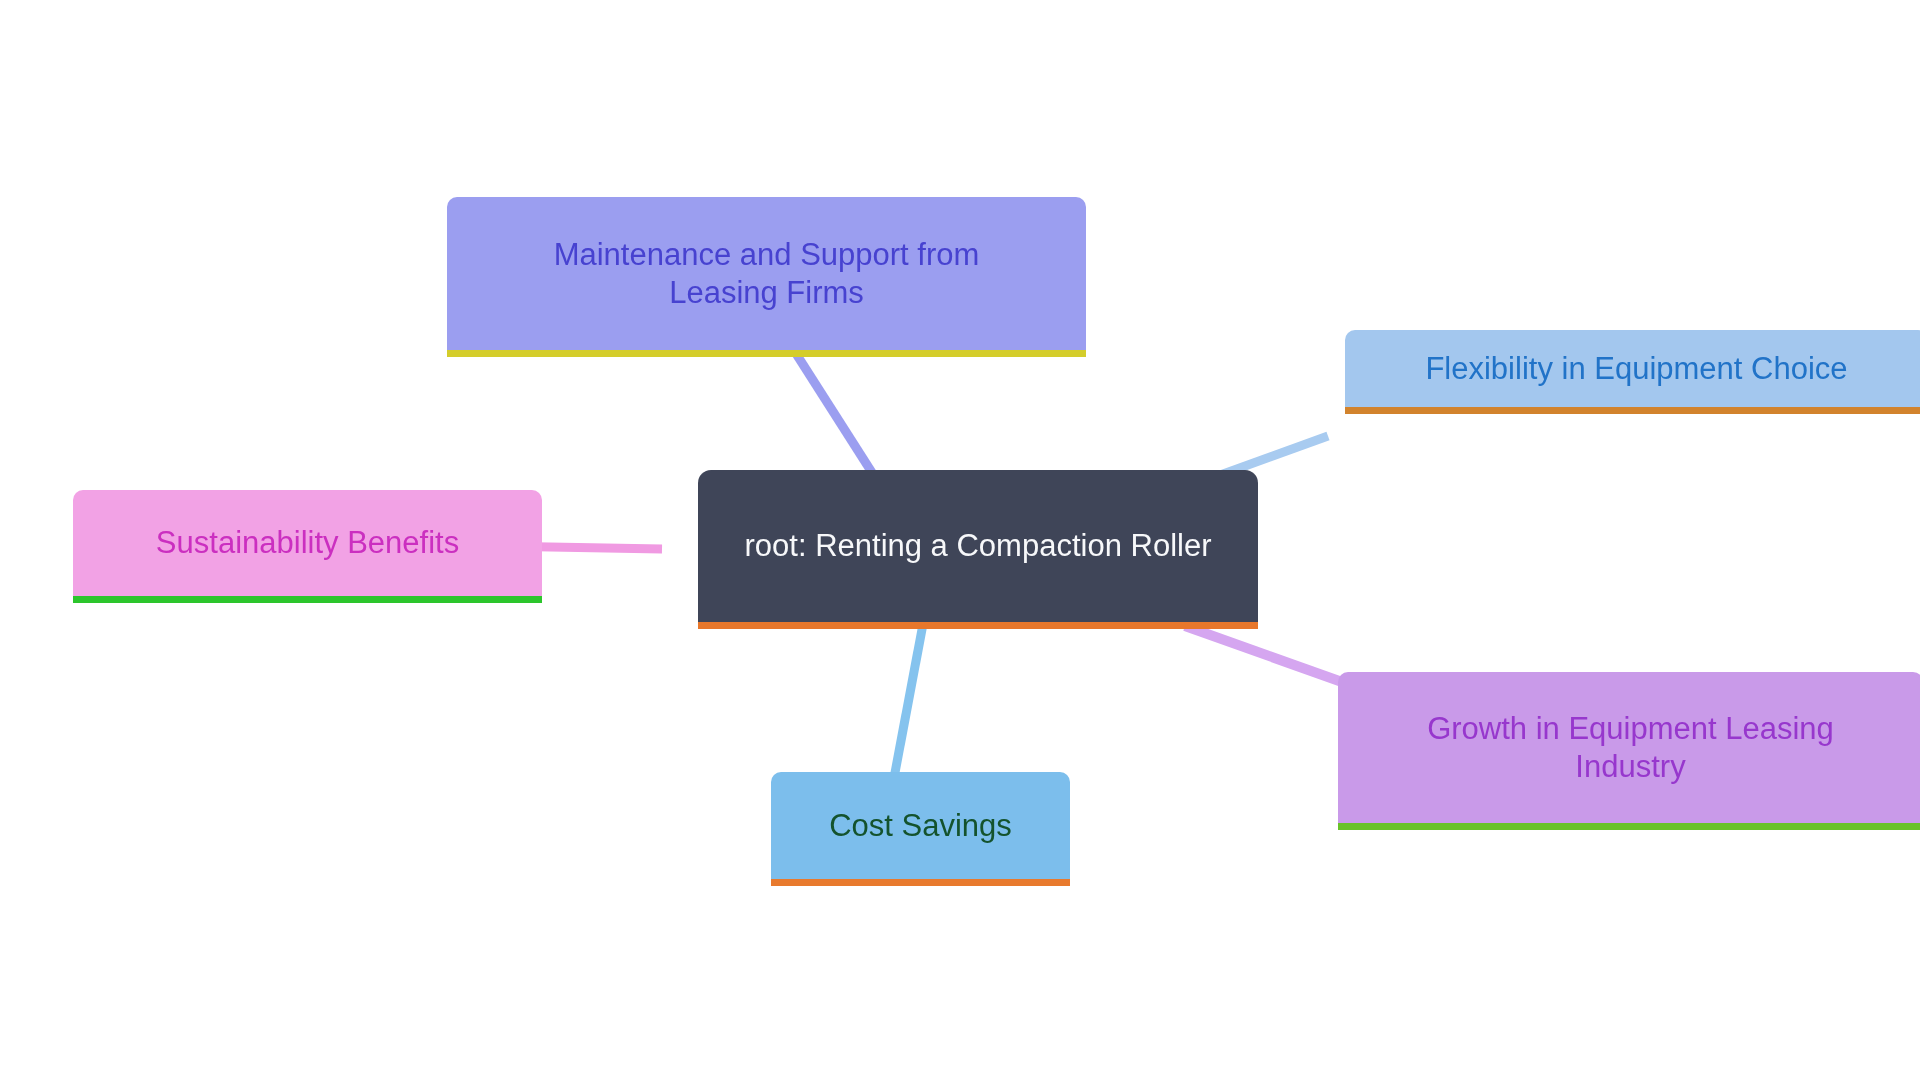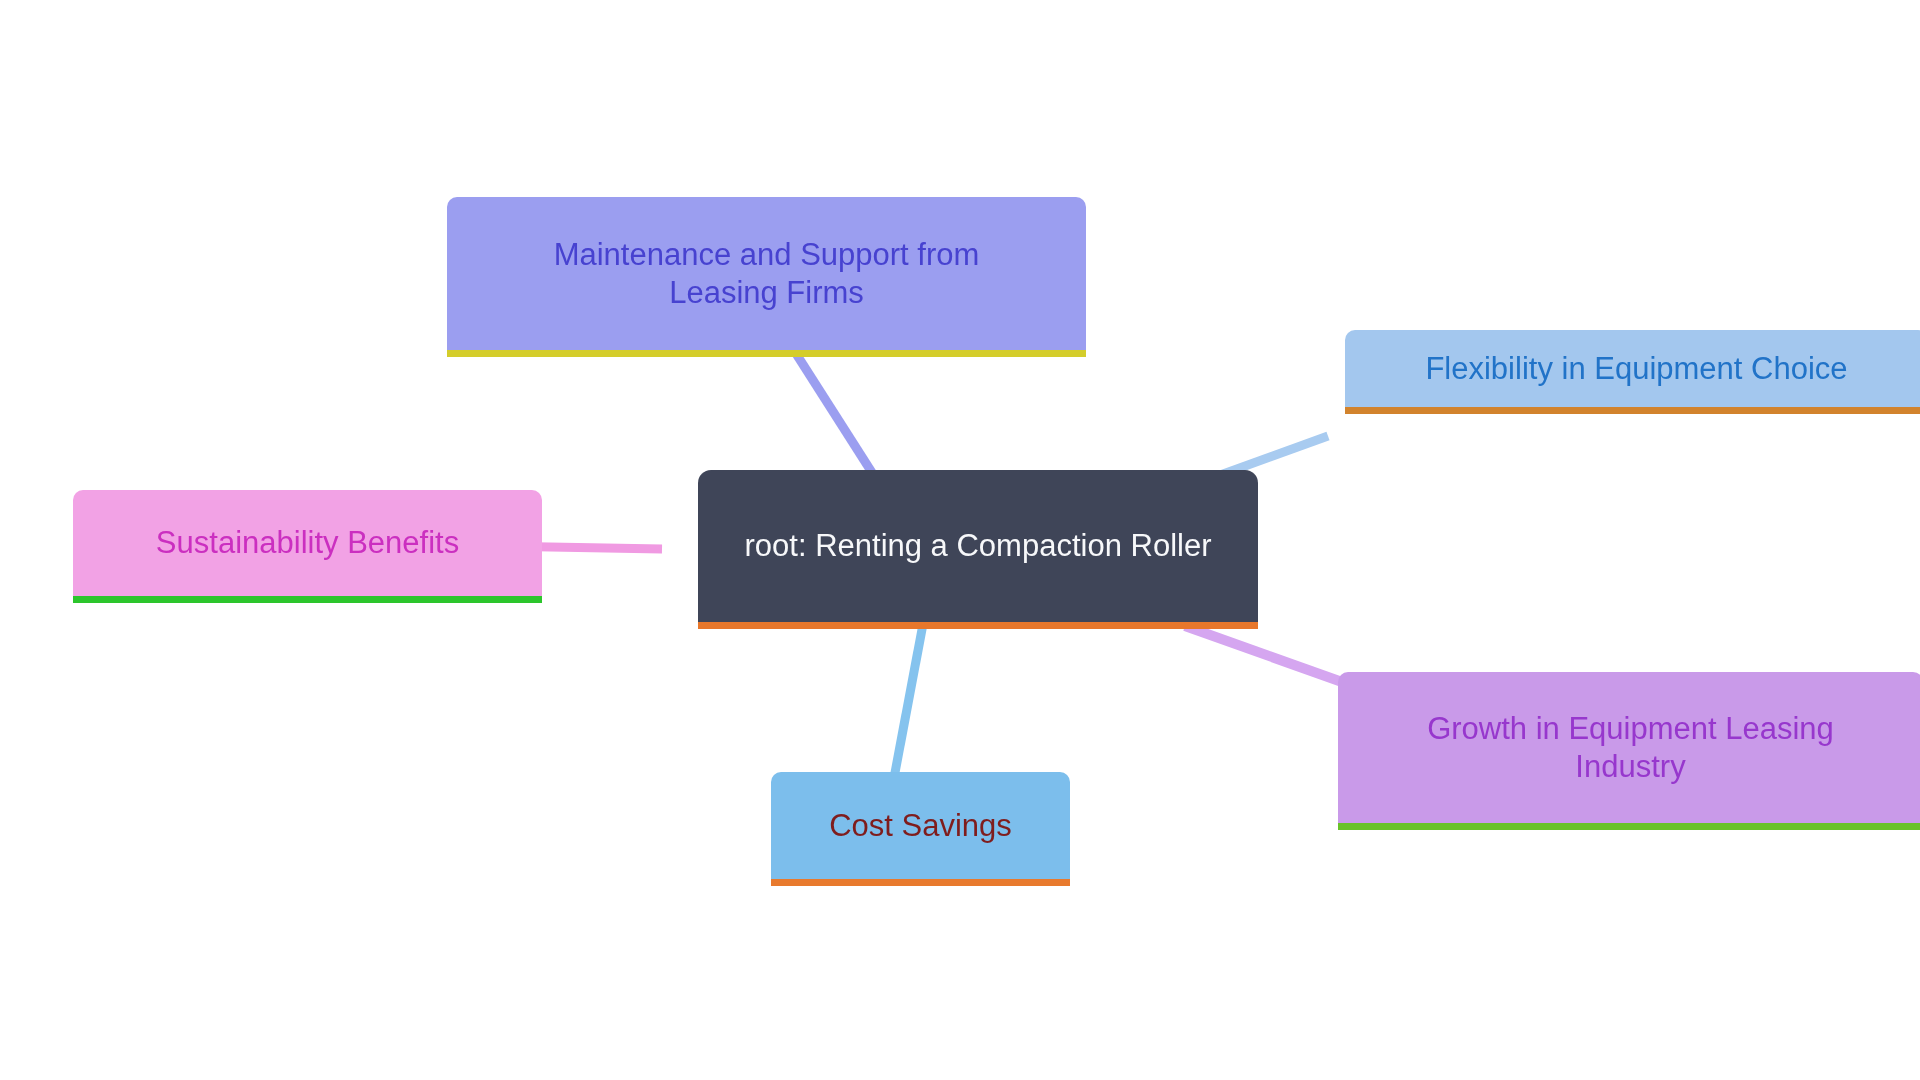--- a/index.html
+++ b/index.html
@@ -88,21 +88,21 @@
   </div>
 
   <div class="node node-root" style="background: rgb(63, 69, 88); color: rgb(247, 248, 250); border-bottom-color: rgb(232, 119, 43);">
     <span class="label">root: Renting a Compaction Roller</span>
   </div>
 
   <div class="node node-sustainability" style="background: rgb(242, 162, 229); color: rgb(203, 47, 192); border-bottom-color: rgb(44, 197, 44);">
     <span class="label">Sustainability Benefits</span>
   </div>
 
-  <div class="node node-cost" style="background: rgb(124, 190, 236); color: #7f1d1d; border-bottom-color: rgb(232, 122, 46);">
+  <div class="node node-cost" style="background: rgb(124, 190, 236); color: #14532d; border-bottom-color: rgb(232, 122, 46);">
     <span class="label">Cost Savings</span>
   </div>
 
   <div class="node node-growth" style="background: rgb(201, 154, 233); color: rgb(151, 55, 205); border-bottom-color: rgb(105, 194, 40);">
     <span class="label">Growth in Equipment Leasing Industry</span>
   </div>
 
 </div>
 
 </body></html>

